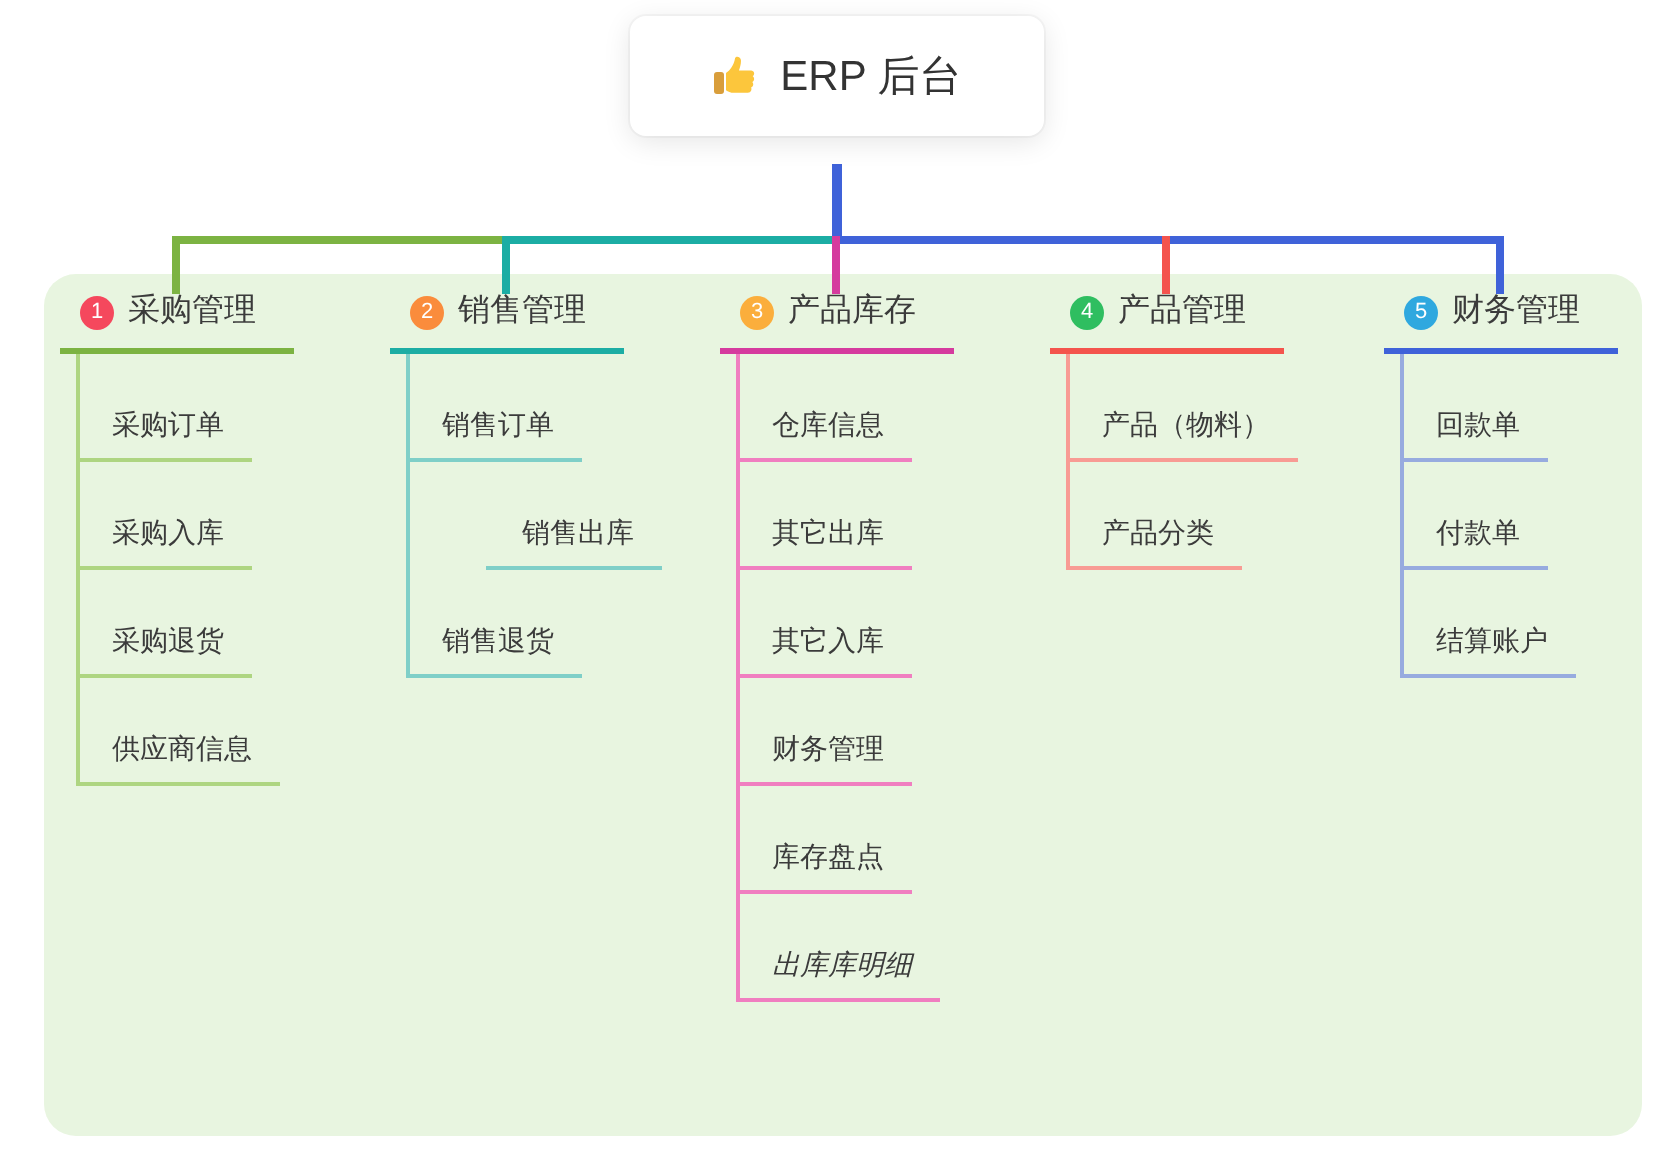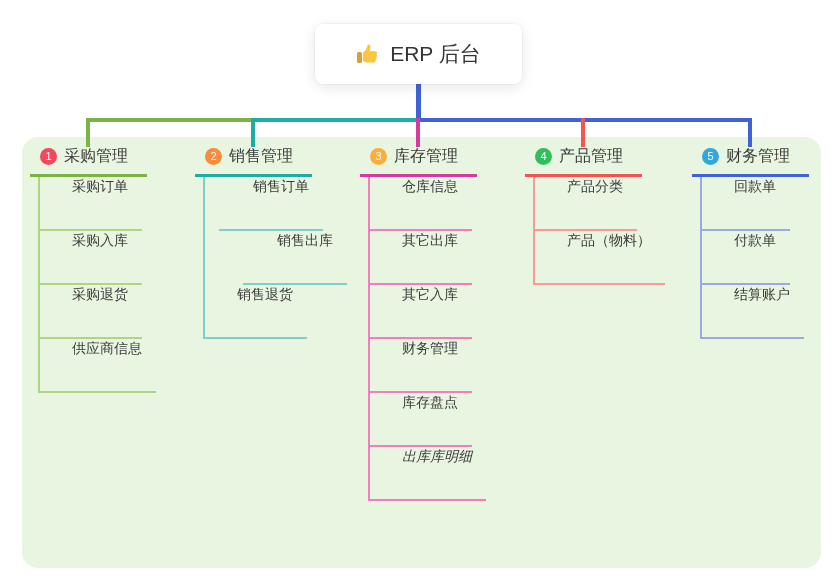--- a/index.html
+++ b/index.html
@@ -5,21 +5,21 @@
   html,body{margin:0;padding:0;}
   body{
     width:839px;height:588px;position:relative;overflow:hidden;
     background:#ffffff;
     font-family:"Liberation Sans","DejaVu Sans",sans-serif;
     color:#3b3b3b;
   }
   .canvas{position:absolute;inset:0;}
   
   .root-card{
-    position:absolute;left:315px;top:24px;width:207px;height:60px;
+    position:absolute;left:315px;top:8px;width:207px;height:60px;
     background:#ffffff;border-radius:8px;
     box-shadow:0 3px 14px rgba(0,0,0,0.10),0 0 0 1px rgba(0,0,0,0.03);
     display:flex;align-items:center;justify-content:center;gap:10px;
     font-size:21px;font-weight:500;color:#333;cursor:pointer;
   }
   .root-card svg{display:block;}
   
   .panel{
     position:absolute;left:22px;top:137px;width:799px;height:431px;
     background:#E8F5E0;border-radius:16px;
@@ -38,22 +38,22 @@
   .badge{
     width:17px;height:17px;border-radius:50%;flex:0 0 17px;
     color:#fff;font-size:11px;line-height:17px;text-align:center;
     margin-right:7px;font-weight:500;
   }
   .branch-title{font-size:16px;line-height:22px;white-space:nowrap;}
   .branch-items{position:relative;margin-left:8px;}
   .vline{position:absolute;left:0;top:0;bottom:0;width:2px;}
   .leaf{
     height:54px;box-sizing:border-box;width:max-content;
-    display:flex;align-items:flex-start;
-    padding:0 14px 8px 34px;border-bottom:2px solid #ccc;
+    display:flex;align-items:flex-end;
+    padding:0 14px 8px 18px;border-bottom:2px solid #ccc;
     font-size:14px;line-height:18px;white-space:nowrap;cursor:pointer;
   }
 </style>
 </head>
 <body style="background: rgb(255, 255, 255); color: rgb(59, 59, 59);">
 
 <div class="canvas">
 
   <div class="panel" id="panel" style="background: rgb(232, 245, 224);"></div>
 
@@ -101,35 +101,35 @@
           </div>
         </div>
       </div>
       <div class="branch" style="left: 195px;">
         <div class="branch-header" style="border-bottom-color: rgb(28, 173, 164);">
           <span class="badge" style="background: rgb(250, 140, 60);">2</span>
           <span class="branch-title">销售管理</span>
         </div>
         <div class="branch-items">
           <div class="vline" style="background: rgb(127, 207, 200);"></div>
-          <div class="leaf" style="border-bottom-color: rgb(127, 207, 200); margin-left: 16px;">
+          <div class="leaf" style="border-bottom-color: rgb(127, 207, 200);">
             <span>销售订单</span>
           </div>
           <div class="leaf" style="border-bottom-color: rgb(127, 207, 200); margin-left: 40px;">
             <span>销售出库</span>
           </div>
           <div class="leaf" style="border-bottom-color: rgb(127, 207, 200);">
             <span>销售退货</span>
           </div>
         </div>
       </div>
       <div class="branch" style="left: 360px;">
         <div class="branch-header" style="border-bottom-color: rgb(213, 58, 158);">
           <span class="badge" style="background: rgb(251, 174, 60);">3</span>
-          <span class="branch-title">库存管理</span>
+          <span class="branch-title">产品库存</span>
         </div>
         <div class="branch-items">
           <div class="vline" style="background: rgb(240, 126, 192);"></div>
           <div class="leaf" style="border-bottom-color: rgb(240, 126, 192);">
             <span>仓库信息</span>
           </div>
           <div class="leaf" style="border-bottom-color: rgb(240, 126, 192);">
             <span>其它出库</span>
           </div>
           <div class="leaf" style="border-bottom-color: rgb(240, 126, 192);">
@@ -147,24 +147,24 @@
         </div>
       </div>
       <div class="branch" style="left: 525px;">
         <div class="branch-header" style="border-bottom-color: rgb(244, 84, 77);">
           <span class="badge" style="background: rgb(47, 190, 96);">4</span>
           <span class="branch-title">产品管理</span>
         </div>
         <div class="branch-items">
           <div class="vline" style="background: rgb(248, 155, 148);"></div>
           <div class="leaf" style="border-bottom-color: rgb(248, 155, 148);">
-            <span>产品分类</span>
+            <span>产品（物料）</span>
           </div>
           <div class="leaf" style="border-bottom-color: rgb(248, 155, 148);">
-            <span>产品（物料）</span>
+            <span>产品分类</span>
           </div>
         </div>
       </div>
       <div class="branch" style="left: 692px;">
         <div class="branch-header" style="border-bottom-color: rgb(63, 98, 217);">
           <span class="badge" style="background: rgb(47, 168, 223);">5</span>
           <span class="branch-title">财务管理</span>
         </div>
         <div class="branch-items">
           <div class="vline" style="background: rgb(151, 171, 223);"></div>

